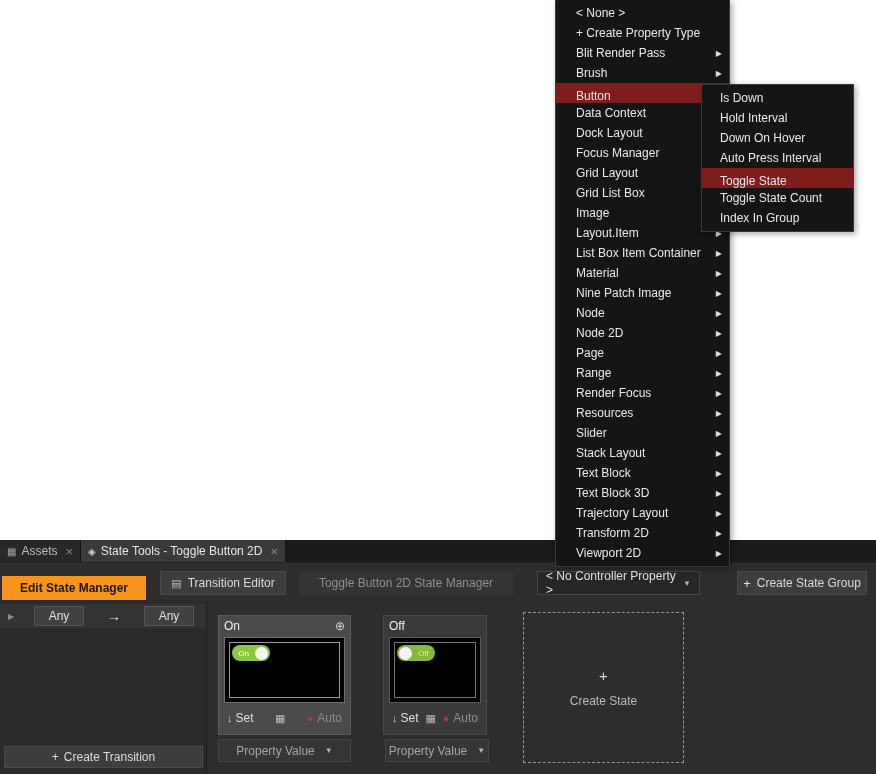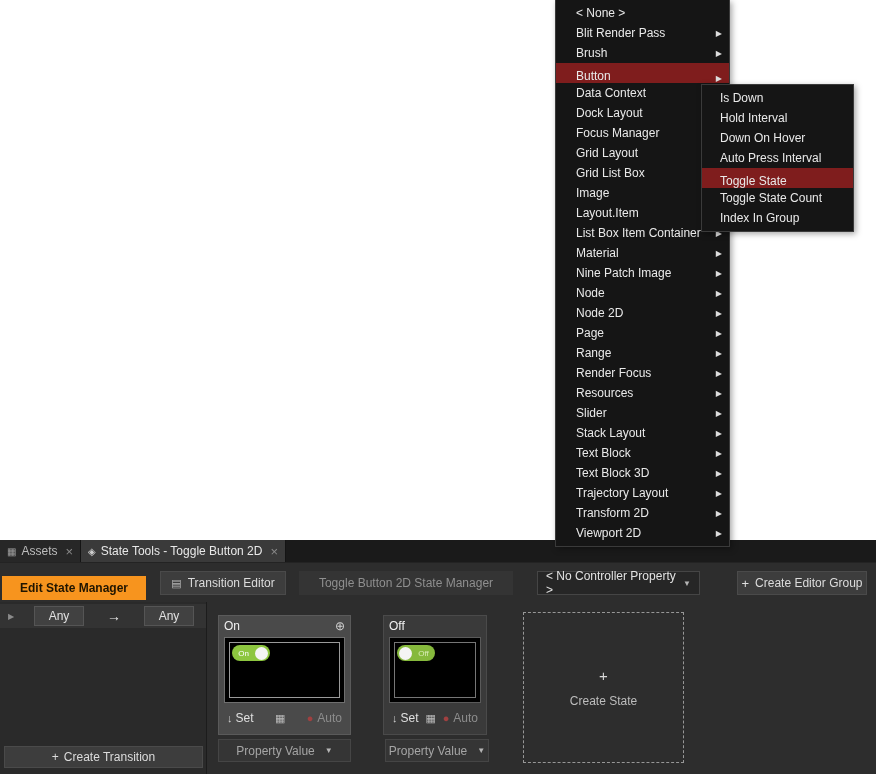--- a/index.html
+++ b/index.html
@@ -97,20 +97,24 @@
 
 <div class="screen">
 
   <div class="context-menu">
 
       <div class="menu-item">
         <span class="menu-label">&lt; None &gt;</span>
         <span class="submenu-arrow">▶</span>
       </div>
 
+      <div class="menu-item">
+        <span class="menu-label">+ Create Property Type</span>
+        <span class="submenu-arrow">▶</span>
+      </div>
 
       <div class="menu-item has-submenu">
         <span class="menu-label">Blit Render Pass</span>
         <span class="submenu-arrow">▶</span>
       </div>
 
       <div class="menu-item has-submenu">
         <span class="menu-label">Brush</span>
         <span class="submenu-arrow">▶</span>
       </div>
@@ -287,21 +291,21 @@
       <span class="btn-icon">▤</span>
       <span>Transition Editor</span>
     </div>
     <div class="manager-title">Toggle Button 2D State Manager</div>
     <div class="controller-dropdown">
       <span>&lt; No Controller Property &gt;</span>
       <span class="dd-arrow">▼</span>
     </div>
     <div class="btn btn-csg">
       <span class="plus-glyph">+</span>
-      <span>Create Editor Group</span>
+      <span>Create State Group</span>
     </div>
 
     <div class="left-panel">
       <div class="transition-row">
         <span class="expander">▶</span>
         <span class="any-box">Any</span>
         <span class="t-arrow">→</span>
         <span class="any-box any-box-2">Any</span>
       </div>
       <div class="create-transition">

